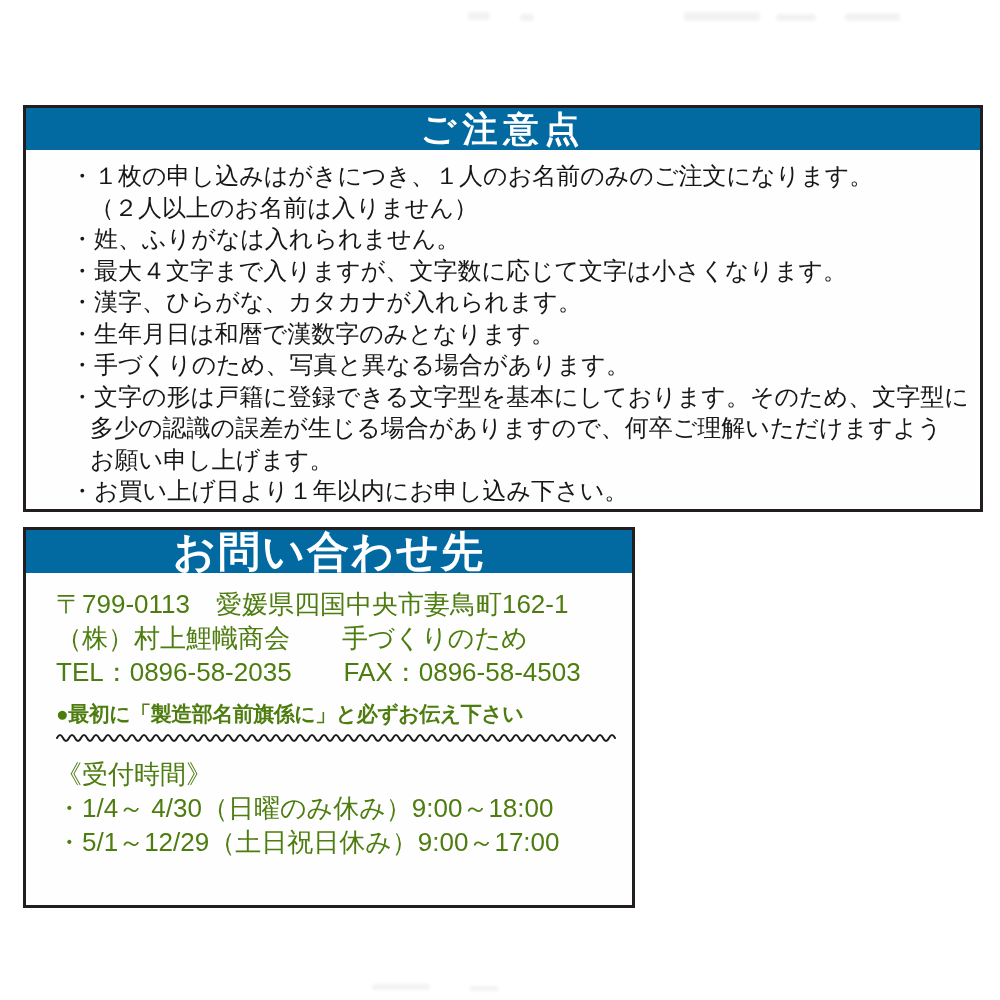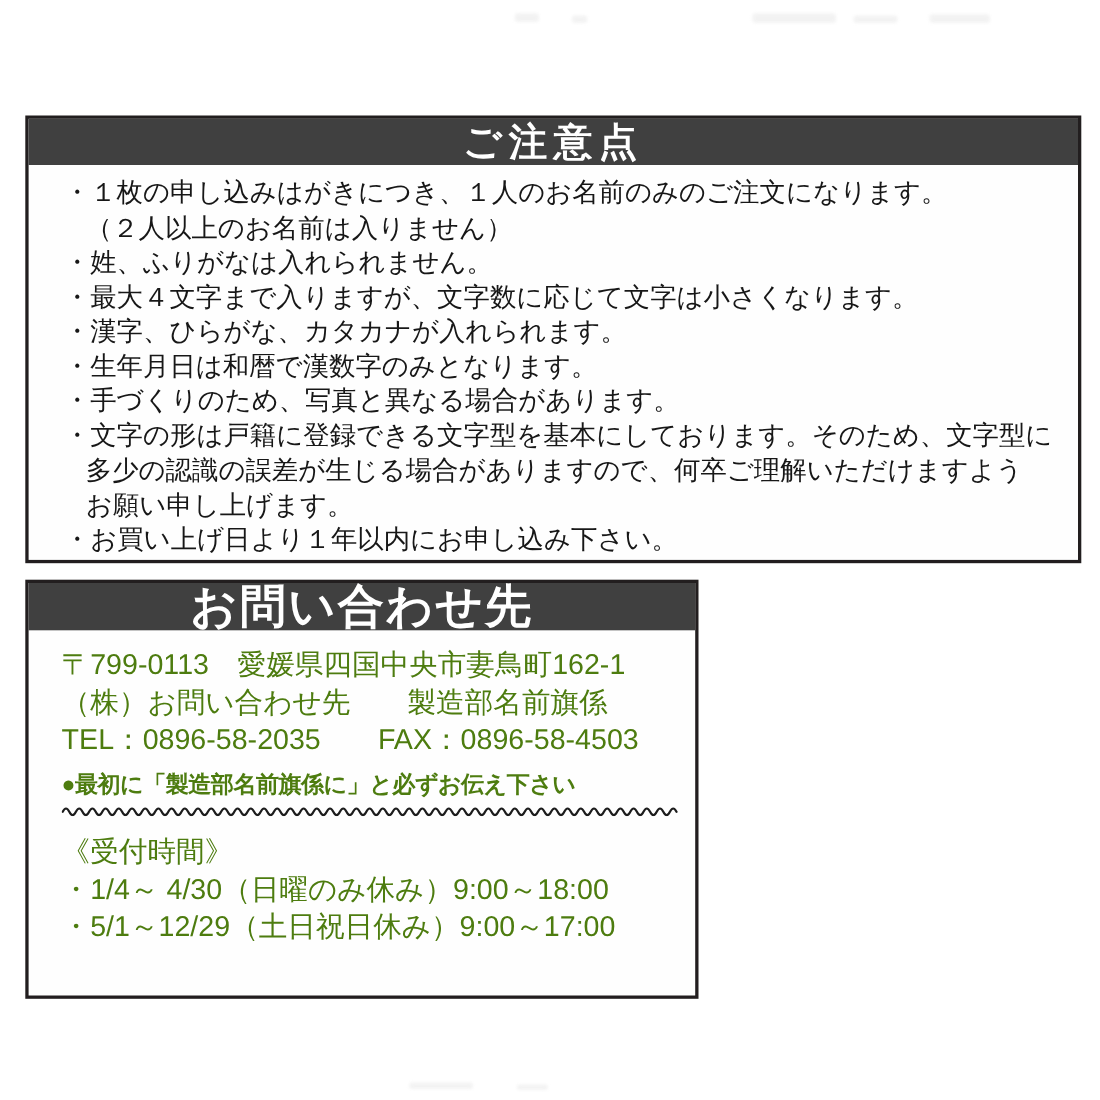--- a/index.html
+++ b/index.html
@@ -19,36 +19,36 @@
     filter:blur(1.5px);opacity:.55;
   }
 
   .box{
     position:absolute;
     border:3px solid #221e1f;
     background:#fefefe;
     box-sizing:content-box;
   }
   .box-header{
-    background:#404040;
+    background:#0369a1;
     display:flex;align-items:center;justify-content:center;
   }
   .box-title{
     margin:0;color:#ffffff;
     font-family:"Liberation Serif","DejaVu Serif",serif;
     font-weight:bold;line-height:1;
   }
 
   
   .notice-box{left:23px;top:105px;width:954px;height:401px;}
   .notice-box .box-header{height:42px;}
   .notice-box .box-title{font-size:35px;letter-spacing:6px;}
   .notice-list{
     list-style:none;margin:0;
-    padding:11px 8px 0 32px;
+    padding:11px 8px 0 44px;
     font-family:"Liberation Serif","DejaVu Serif",serif;
     font-size:24px;line-height:31.5px;
     color:#171717;
   }
   .notice-list li{
     padding-left:20px;text-indent:-20px;
     white-space:pre-line;
   }
 
   
@@ -100,21 +100,21 @@
       <li>・お買い上げ日より１年以内にお申し込み下さい。</li>
     </ul>
   </section>
 
   <section class="box contact-box">
     <header class="box-header">
       <h1 class="box-title">お問い合わせ先</h1>
     </header>
     <div class="contact-body">
       <p>〒799-0113　愛媛県四国中央市妻鳥町162-1</p>
-      <p>（株）お問い合わせ先　　製造部名前旗係</p>
+      <p>（株）村上鯉幟商会　　手づくりのため</p>
       <p>TEL：0896-58-2035　　FAX：0896-58-4503</p>
       <p class="important">●最初に「製造部名前旗係に」と必ずお伝え下さい</p>
       <svg class="wave" width="562" height="10" viewBox="0 0 562 10" aria-hidden="true">
         <path d="M1 6 q3 -6 6 0 t6 0 t6 0 t6 0 t6 0 t6 0 t6 0 t6 0 t6 0 t6 0 t6 0 t6 0 t6 0 t6 0 t6 0 t6 0 t6 0 t6 0 t6 0 t6 0 t6 0 t6 0 t6 0 t6 0 t6 0 t6 0 t6 0 t6 0 t6 0 t6 0 t6 0 t6 0 t6 0 t6 0 t6 0 t6 0 t6 0 t6 0 t6 0 t6 0 t6 0 t6 0 t6 0 t6 0 t6 0 t6 0 t6 0 t6 0 t6 0 t6 0 t6 0 t6 0 t6 0 t6 0 t6 0 t6 0 t6 0 t6 0 t6 0 t6 0 t6 0 t6 0 t6 0 t6 0 t6 0 t6 0 t6 0 t6 0 t6 0 t6 0 t6 0 t6 0 t6 0 t6 0 t6 0 t6 0 t6 0 t6 0 t6 0 t6 0 t6 0 t6 0 t6 0 t6 0 t6 0 t6 0 t6 0 t6 0 t6 0 t6 0 t6 0 t6 0 t6 0" fill="none" stroke="#1c1c1c" stroke-width="2" stroke-linecap="round"></path>
       </svg>
       <p class="hours-title">《受付時間》</p>
       <p>・1/4～  4/30（日曜のみ休み）9:00～18:00</p>
       <p>・5/1～12/29（土日祝日休み）9:00～17:00</p>
     </div>
   </section>

